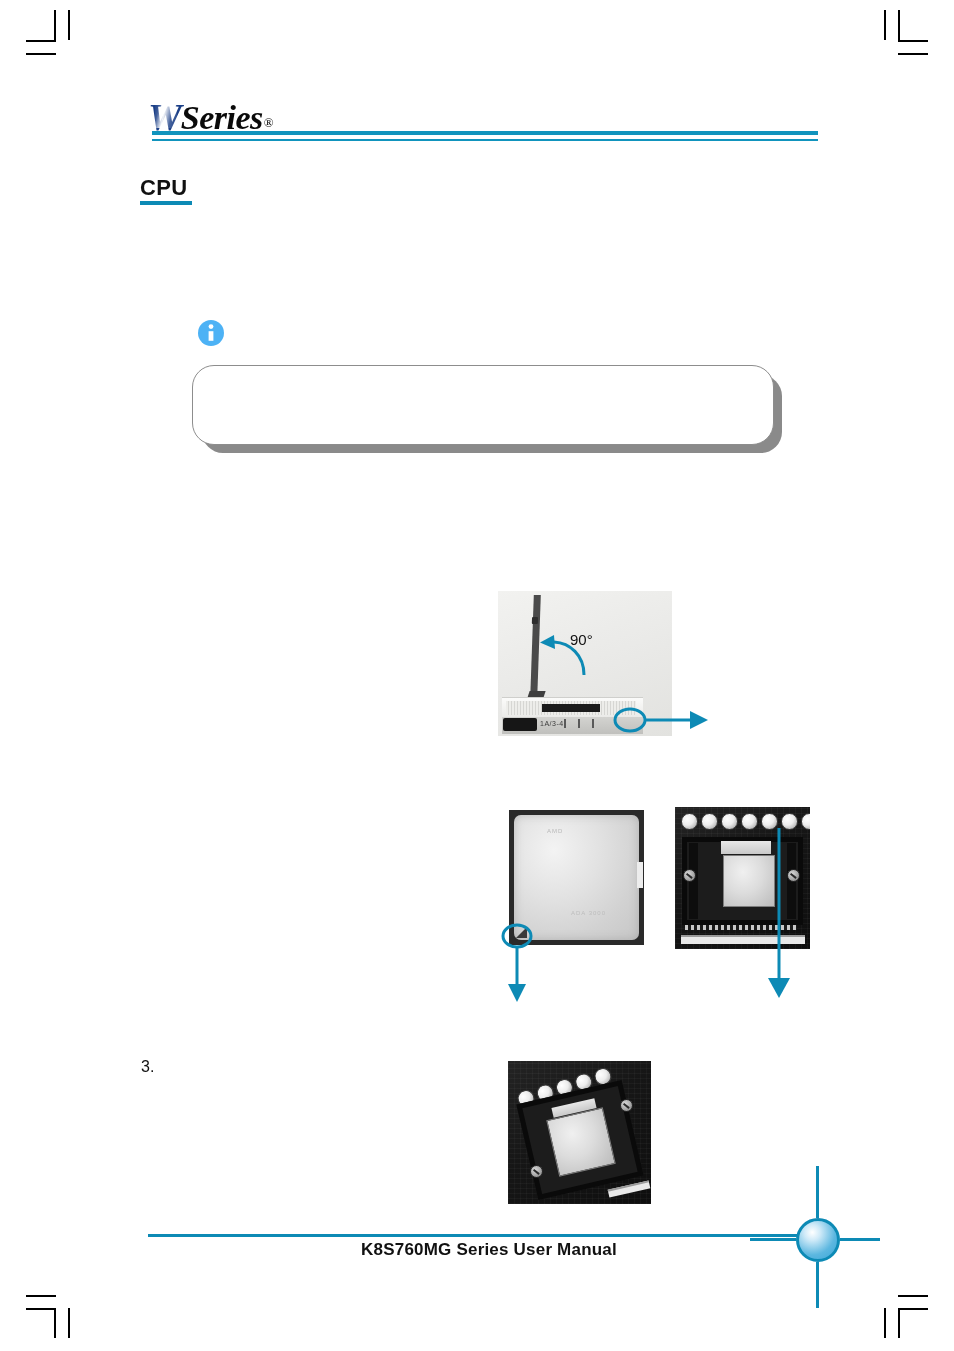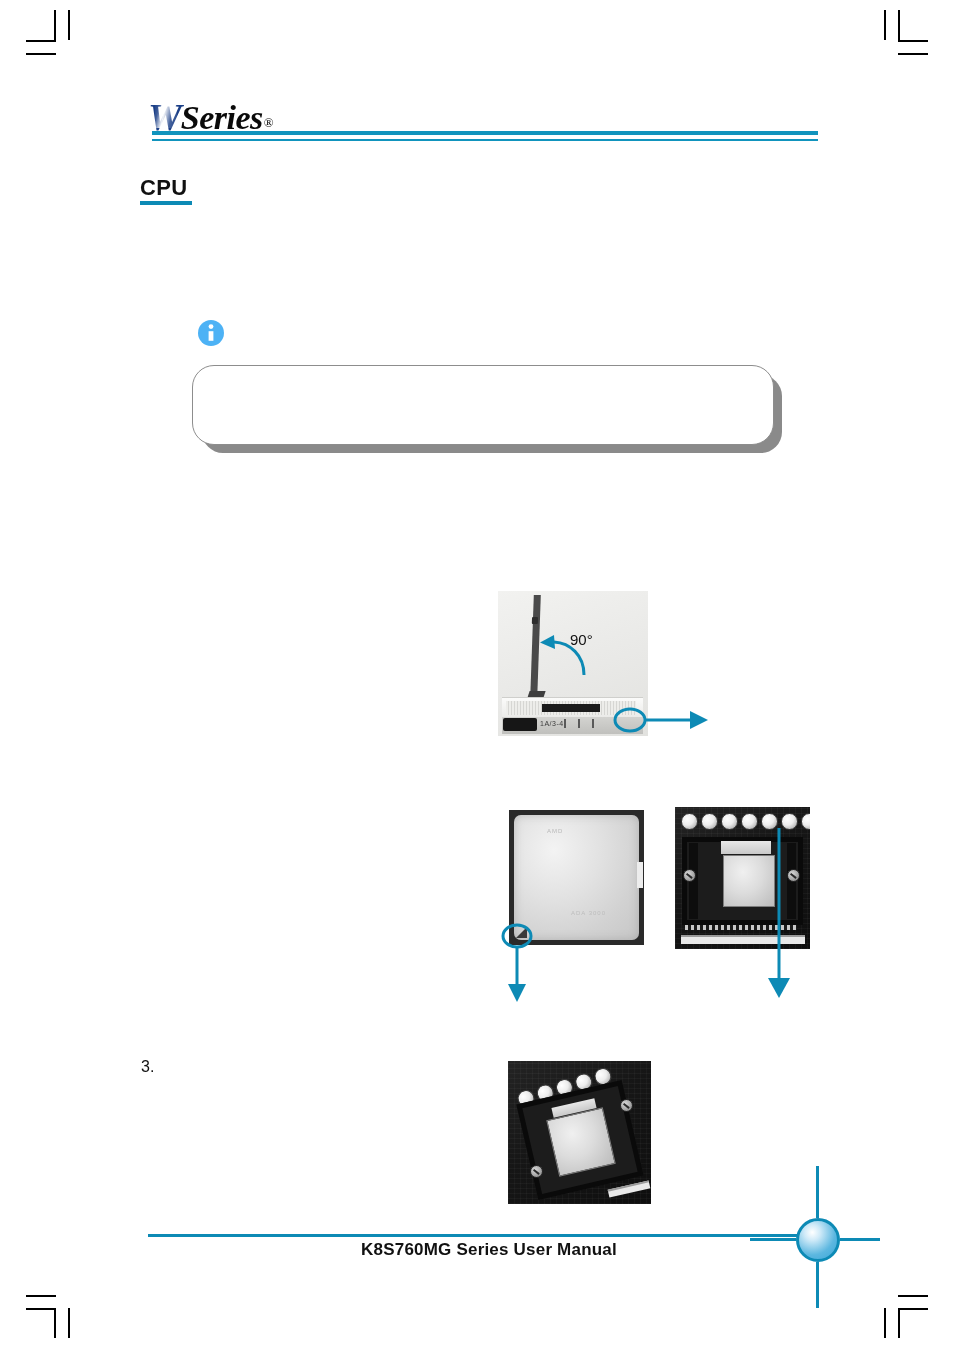--- a/index.html
+++ b/index.html
@@ -190,21 +190,21 @@
     white-space: pre-wrap;
   }
 
   
   .figure { position: absolute; overflow: hidden; }
 
   
   .fig-socket-lever {
     left: 498px;
     top: 591px;
-    width: 150px;
+    width: 174px;
     height: 145px;
     background: linear-gradient(160deg, #f2f2f0 0%, #e9e9e7 55%, #e2e2df 100%);
   }
   .lever-rod {
     position: absolute;
     left: 34px;
     top: 4px;
     width: 7px;
     height: 104px;
     background: #4a4a4a;

